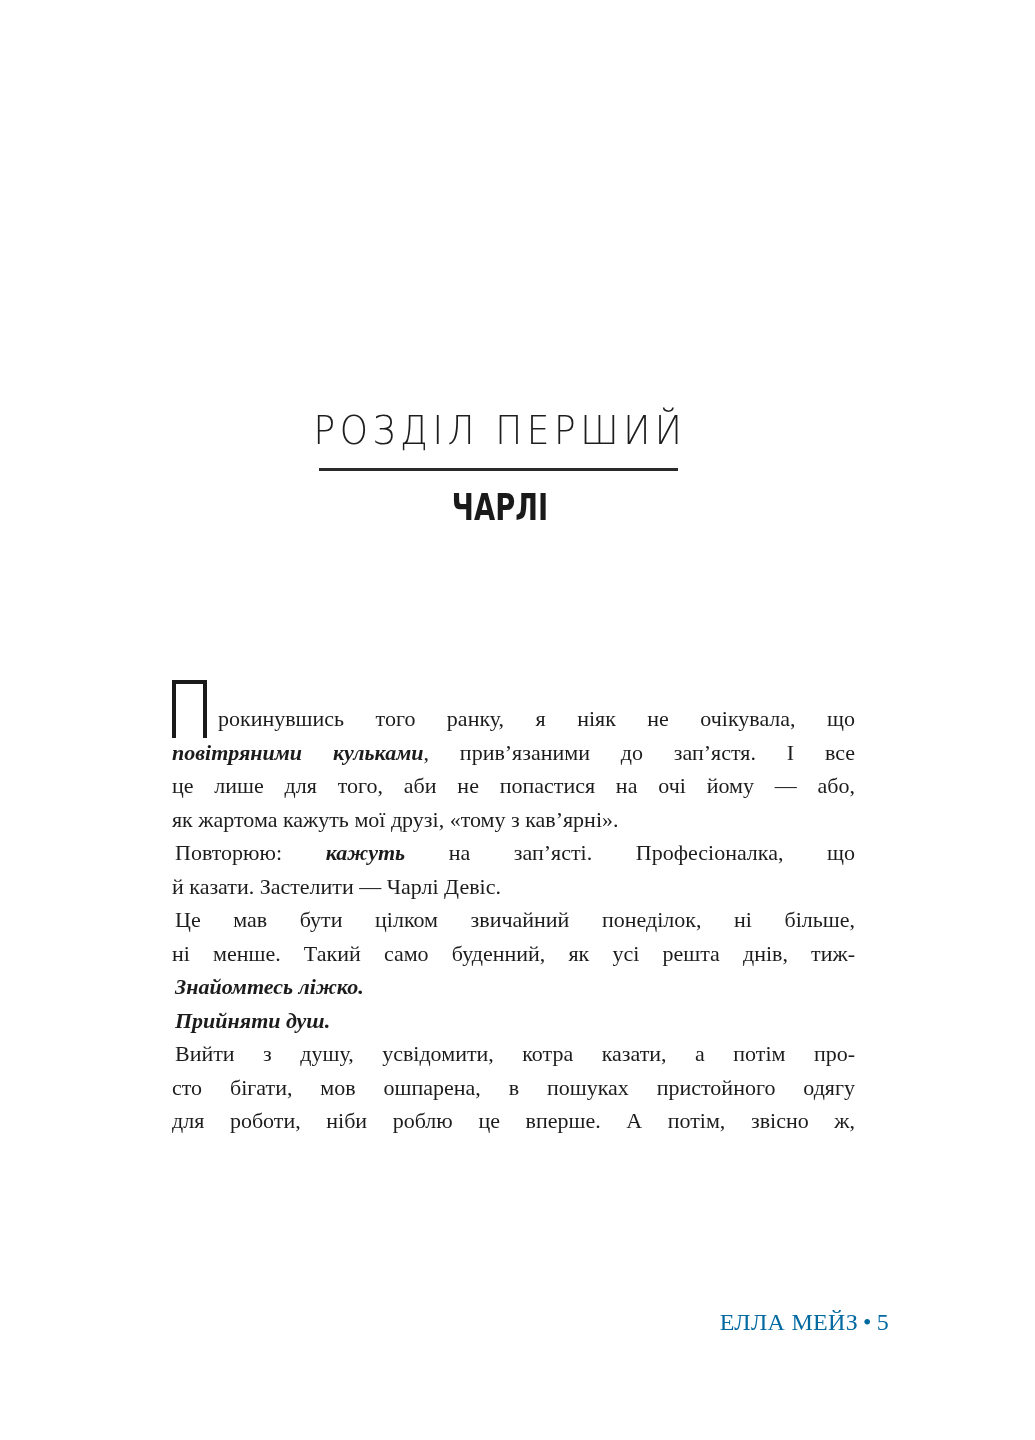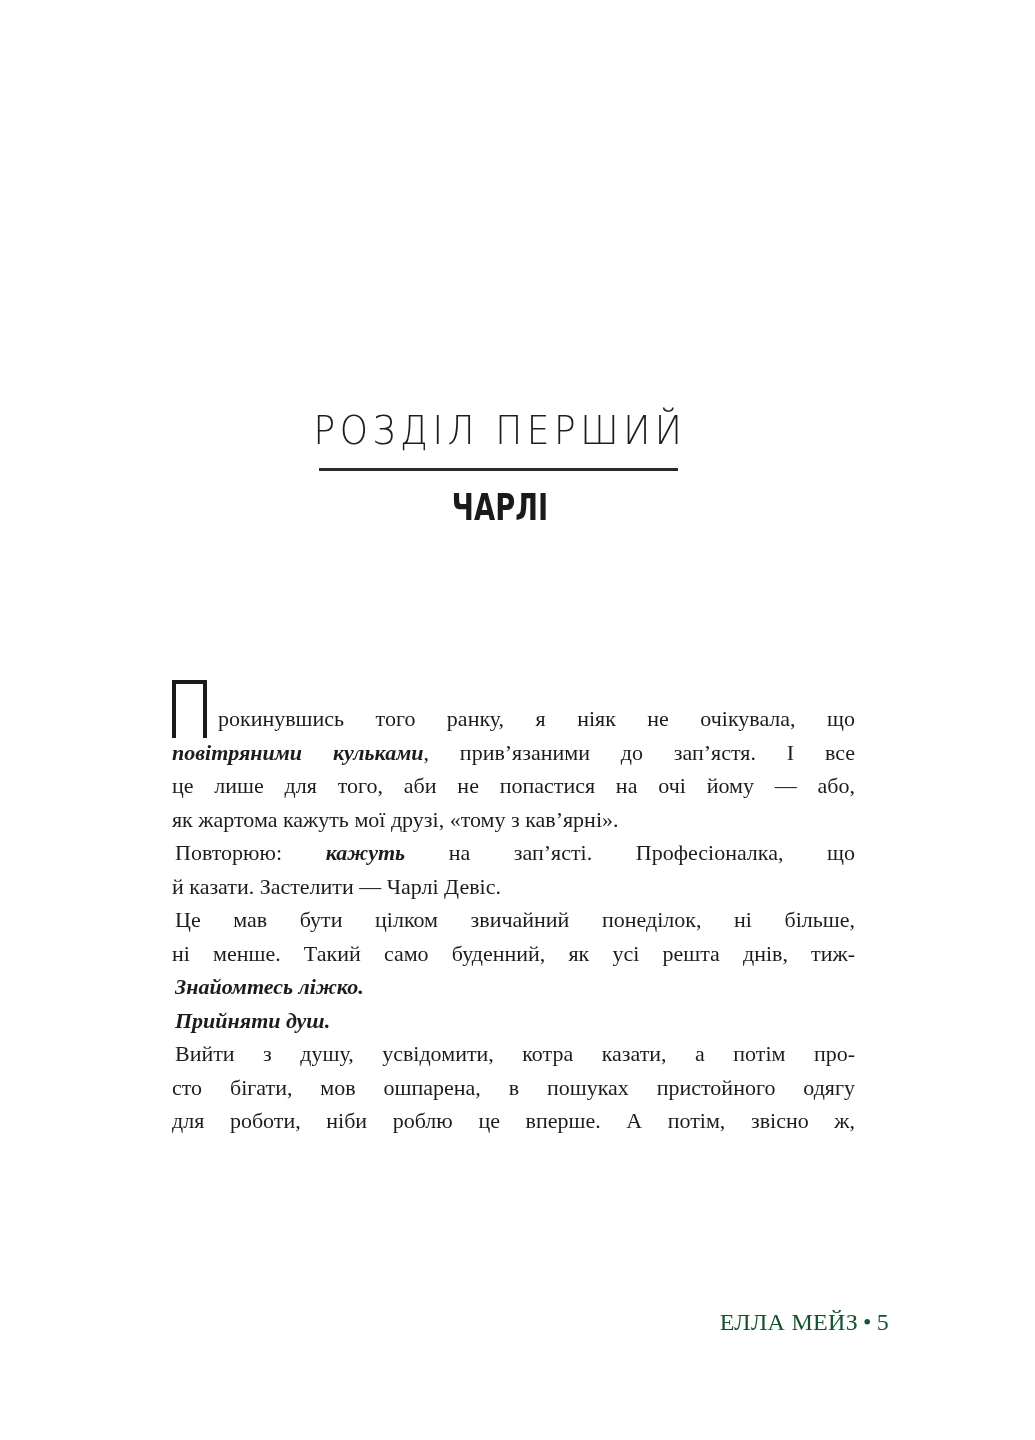--- a/index.html
+++ b/index.html
@@ -29,21 +29,21 @@
   .line.dc { padding-left: 46px; }
   .it { font-style: italic; font-weight: bold; }
   .dropcap {
     position: absolute; left: 172px; top: 680px; width: 35px; height: 58px;
   }
   .dropcap .bar-top { position: absolute; left: 0; top: 0; width: 35px; height: 4px; background: #1a1a1a; }
   .dropcap .bar-l { position: absolute; left: 0; top: 0; width: 4px; height: 58px; background: #1a1a1a; }
   .dropcap .bar-r { position: absolute; right: 0; top: 0; width: 4px; height: 58px; background: #1a1a1a; }
   .footer {
     position: absolute; right: 146px; top: 1309px;
-    font-family: "Liberation Serif", serif; font-size: 24px; color: #14532d; letter-spacing: 0.3px;
+    font-family: "Liberation Serif", serif; font-size: 24px; color: #0369a1; letter-spacing: 0.3px;
   }
   .footer .sep { margin: 0 5px; }
 </style>
 </head>
 <body>
 
 <div class="chapter-label">РОЗДІЛ ПЕРШИЙ</div>
 <div class="chapter-rule"></div>
 <div class="chapter-name">ЧАРЛІ</div>
 

